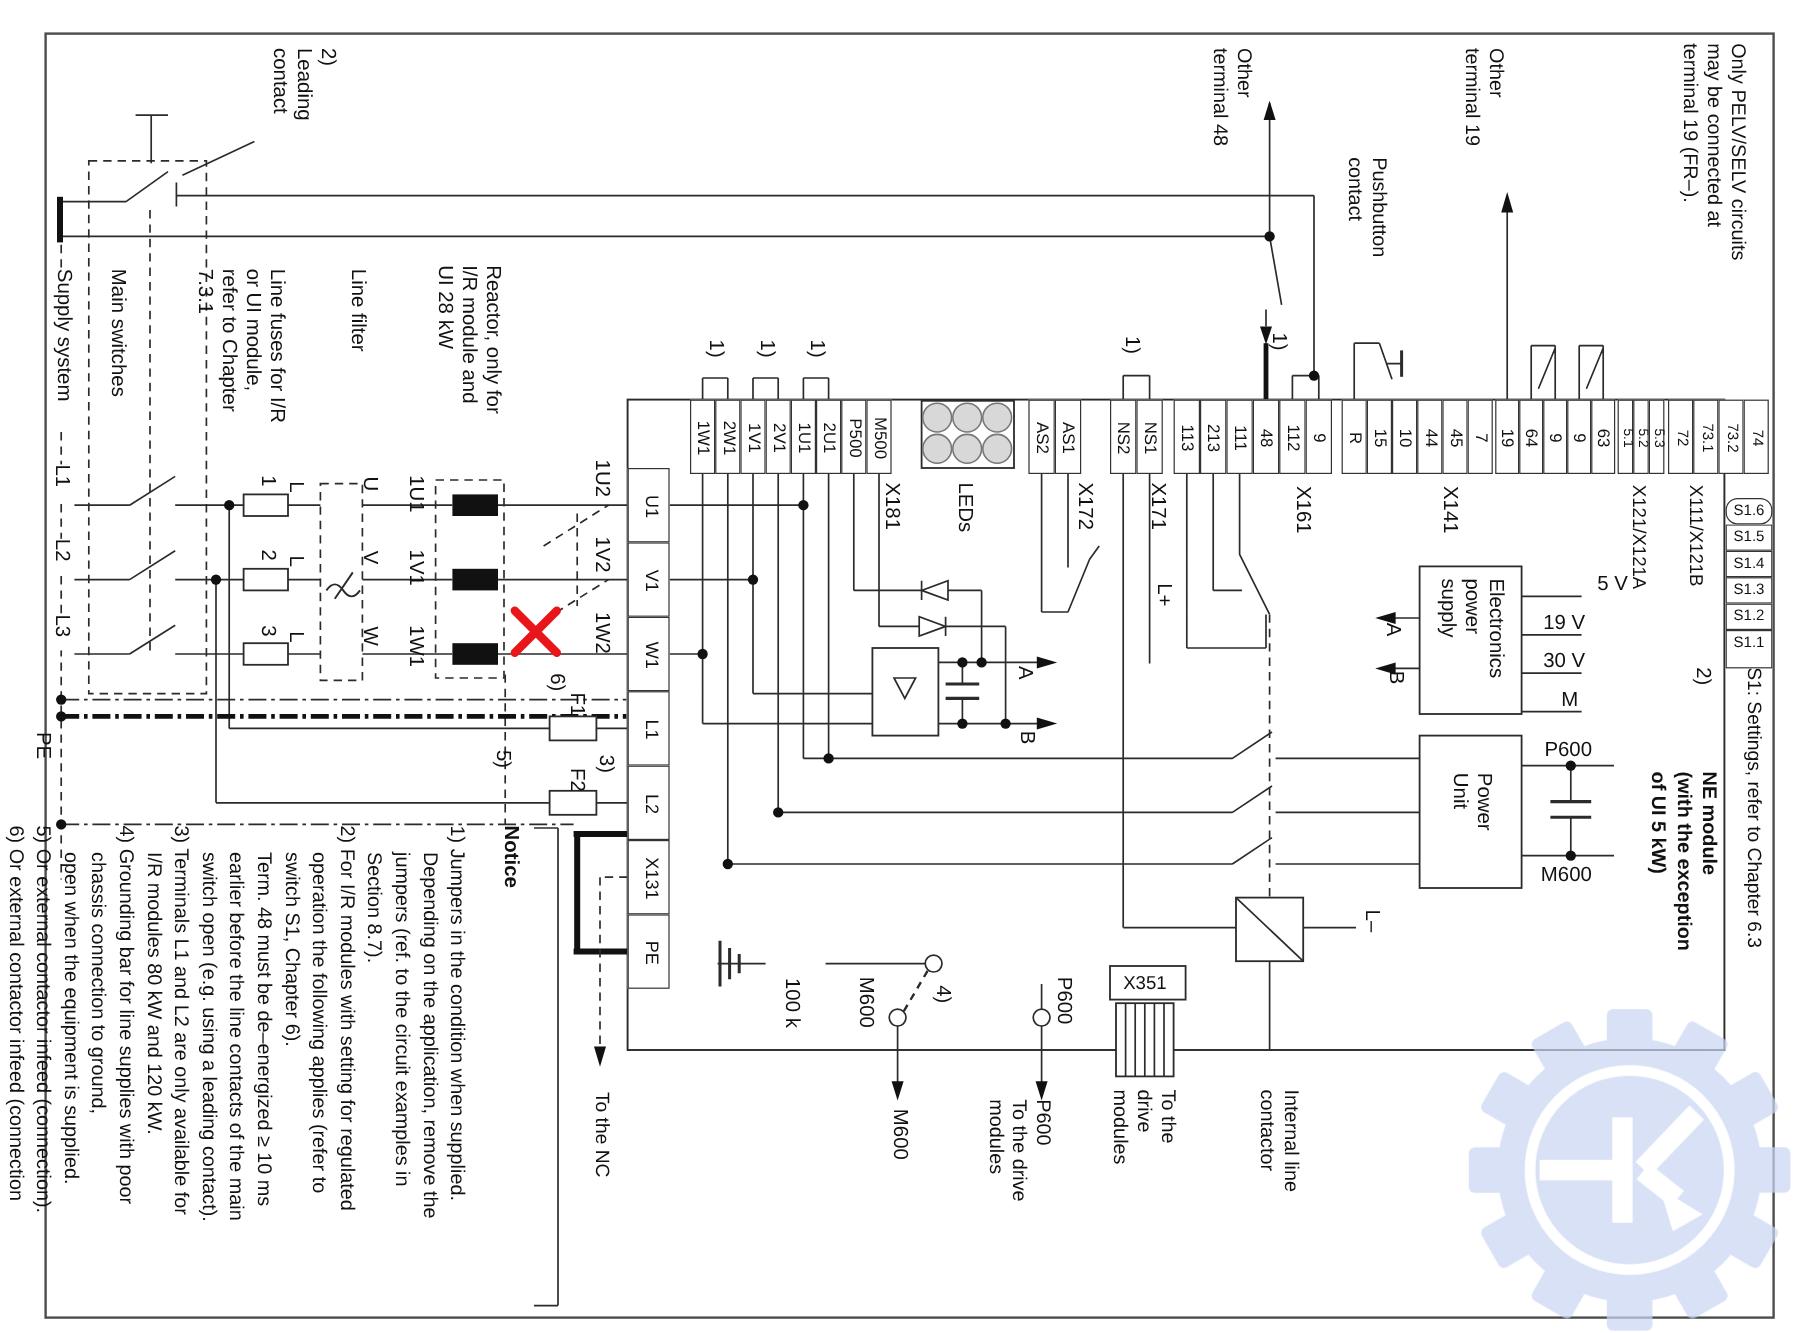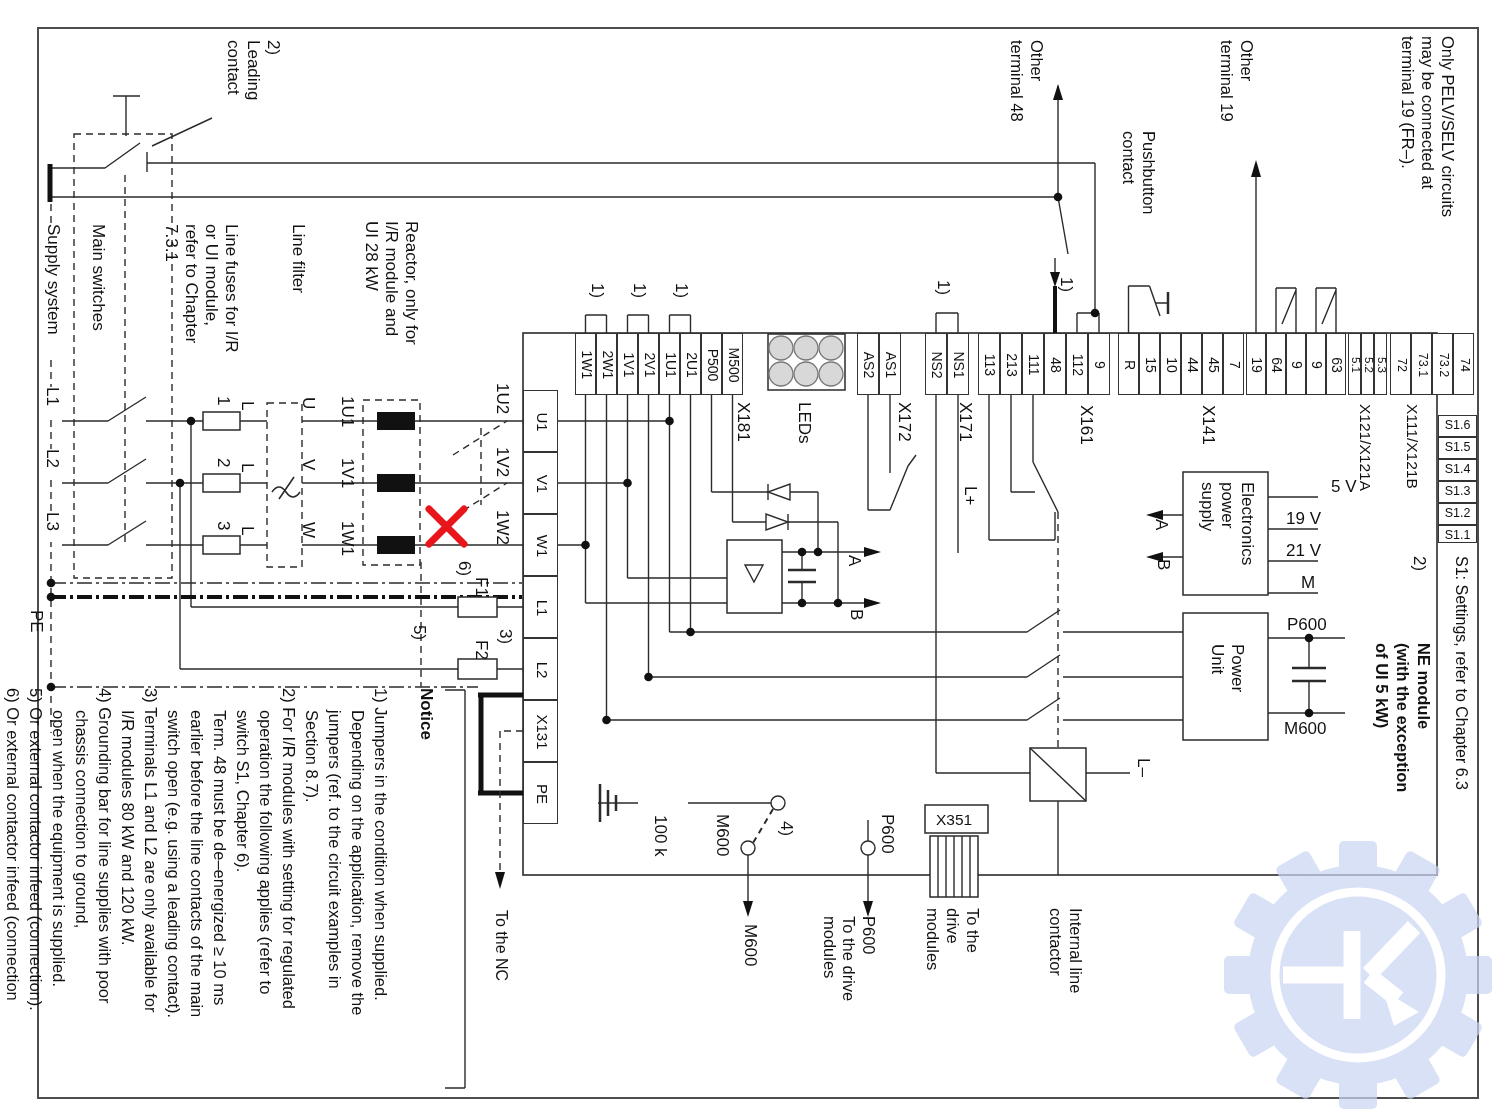--- a/index.html
+++ b/index.html
@@ -306,21 +306,21 @@
 (with the exception
 of UI 5 kW)</div>
     <div class="vlabel" style="left: 607px; top: 283px; width: 26px; height: 20px; line-height: 20px;">1)</div>
     <div class="vlabel" style="left: 649px; top: 283px; width: 26px; height: 20px; line-height: 20px;">1)</div>
     <div class="vlabel" style="left: 691px; top: 283px; width: 26px; height: 20px; line-height: 20px;">1)</div>
     <div class="vlabel" style="left: 953px; top: 280px; width: 26px; height: 20px; line-height: 20px;">1)</div>
     <div class="vlabel" style="left: 1076px; top: 277px; width: 28px; height: 20px; line-height: 20px;">1)</div>
     <div class="vlabel" style="left: 1153px; top: 758px; width: 36px; height: 20px; line-height: 20px;">L–</div>
     <div class="hlabel" style="left: 1331px; top: 477px;">5 V</div>
     <div class="hlabel" style="left: 1286px; top: 509px;">19 V</div>
-    <div class="hlabel" style="left: 1286px; top: 541px;">21 V</div>
+    <div class="hlabel" style="left: 1286px; top: 541px;">30 V</div>
     <div class="hlabel" style="left: 1301px; top: 573px;">M</div>
     <div class="hlabel" style="left: 1287px; top: 615px;">P600</div>
     <div class="hlabel" style="left: 1284px; top: 719px;">M600</div>
     <div class="hlabel" style="left: 936px; top: 810px; font-size: 15.5px;">X351</div>
     <div class="tbox" style="left: 575px; top: 333px; width: 21px; height: 62px;">
       <span style="left: 20.5px; width: 56px; height: 20px; line-height: 20px; font-size: 14px;">1W1</span>
     </div>
     <div class="tbox" style="left: 596px; top: 333px; width: 21px; height: 62px;">
       <span style="left: 20.5px; width: 56px; height: 20px; line-height: 20px; font-size: 14px;">2W1</span>
     </div>
@@ -440,19 +440,19 @@
     </div>
     <div class="tbox" style="left: 523px; top: 638px; width: 35px; height: 62px;">
       <span style="left: 27.5px; width: 56px; height: 20px; line-height: 20px; font-size: 15px;">L2</span>
     </div>
     <div class="tbox" style="left: 523px; top: 700px; width: 35px; height: 62px;">
       <span style="left: 27.5px; width: 56px; height: 20px; line-height: 20px; font-size: 15px;">X131</span>
     </div>
     <div class="tbox" style="left: 523px; top: 762px; width: 35px; height: 62px;">
       <span style="left: 27.5px; width: 56px; height: 20px; line-height: 20px; font-size: 15px;">PE</span>
     </div>
-    <div class="s1cell" style="left: 1438px; top: 415px; width: 39px; height: 22px; line-height: 19px;">S1.6</div>
+    <div class="s1cell" style="left: 1438px; top: 415px; width: 39px; height: 22px; line-height: 19px; border-radius: 10px;">S1.6</div>
     <div class="s1cell" style="left: 1438px; top: 437px; width: 39px; height: 22px; line-height: 19px;">S1.5</div>
     <div class="s1cell" style="left: 1438px; top: 459px; width: 39px; height: 22px; line-height: 19px;">S1.4</div>
     <div class="s1cell" style="left: 1438px; top: 481px; width: 39px; height: 22px; line-height: 19px;">S1.3</div>
     <div class="s1cell" style="left: 1438px; top: 503px; width: 39px; height: 22px; line-height: 19px;">S1.2</div>
-    <div class="s1cell" style="left: 1438px; top: 525px; width: 39px; height: 18px; line-height: 19px;">S1.1</div>
+    <div class="s1cell" style="left: 1438px; top: 525px; width: 39px; height: 32px; line-height: 19px;">S1.1</div>
   </div>
 
 </body></html>

